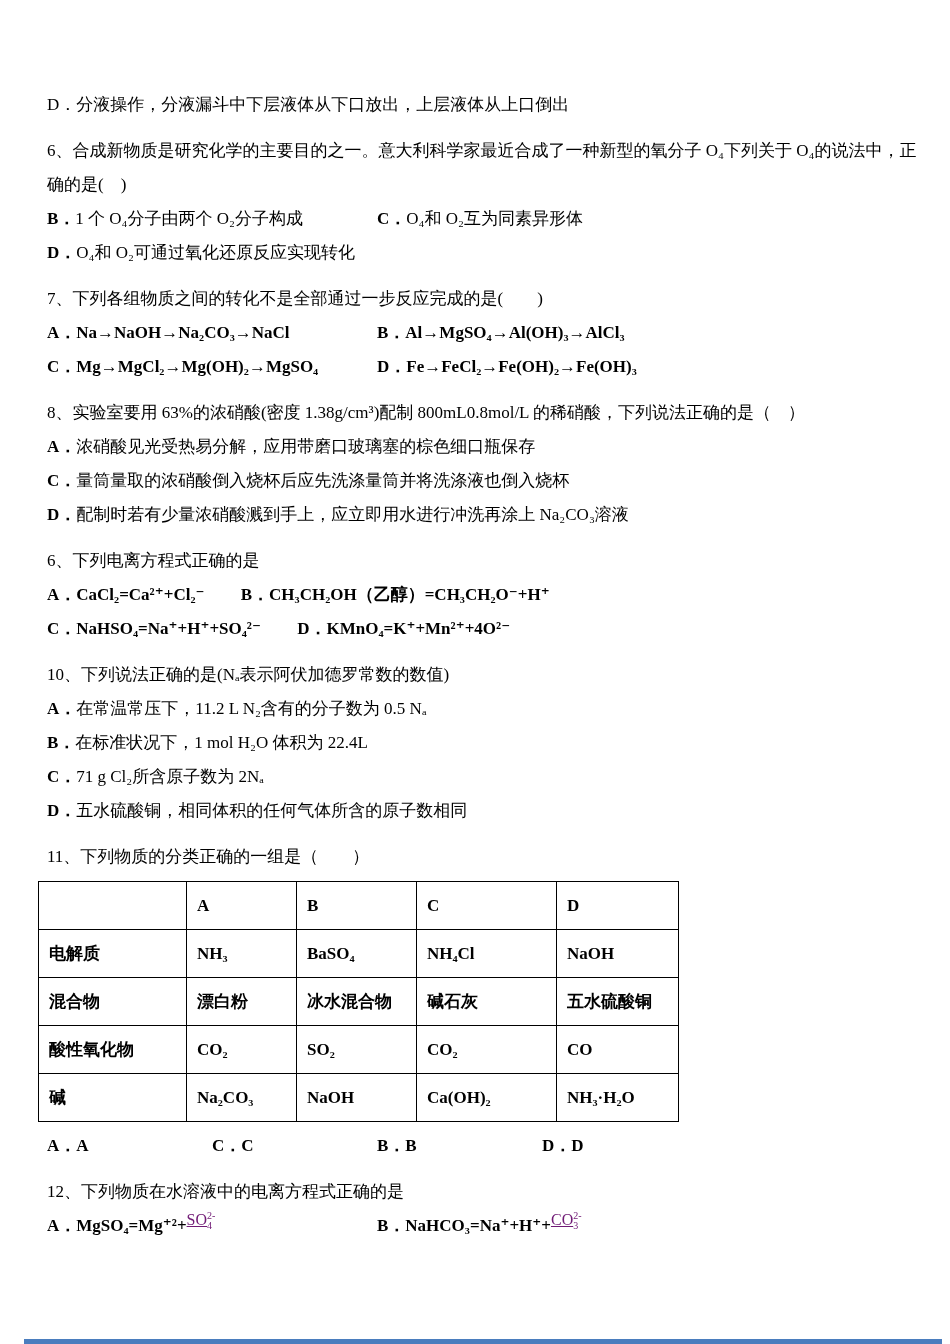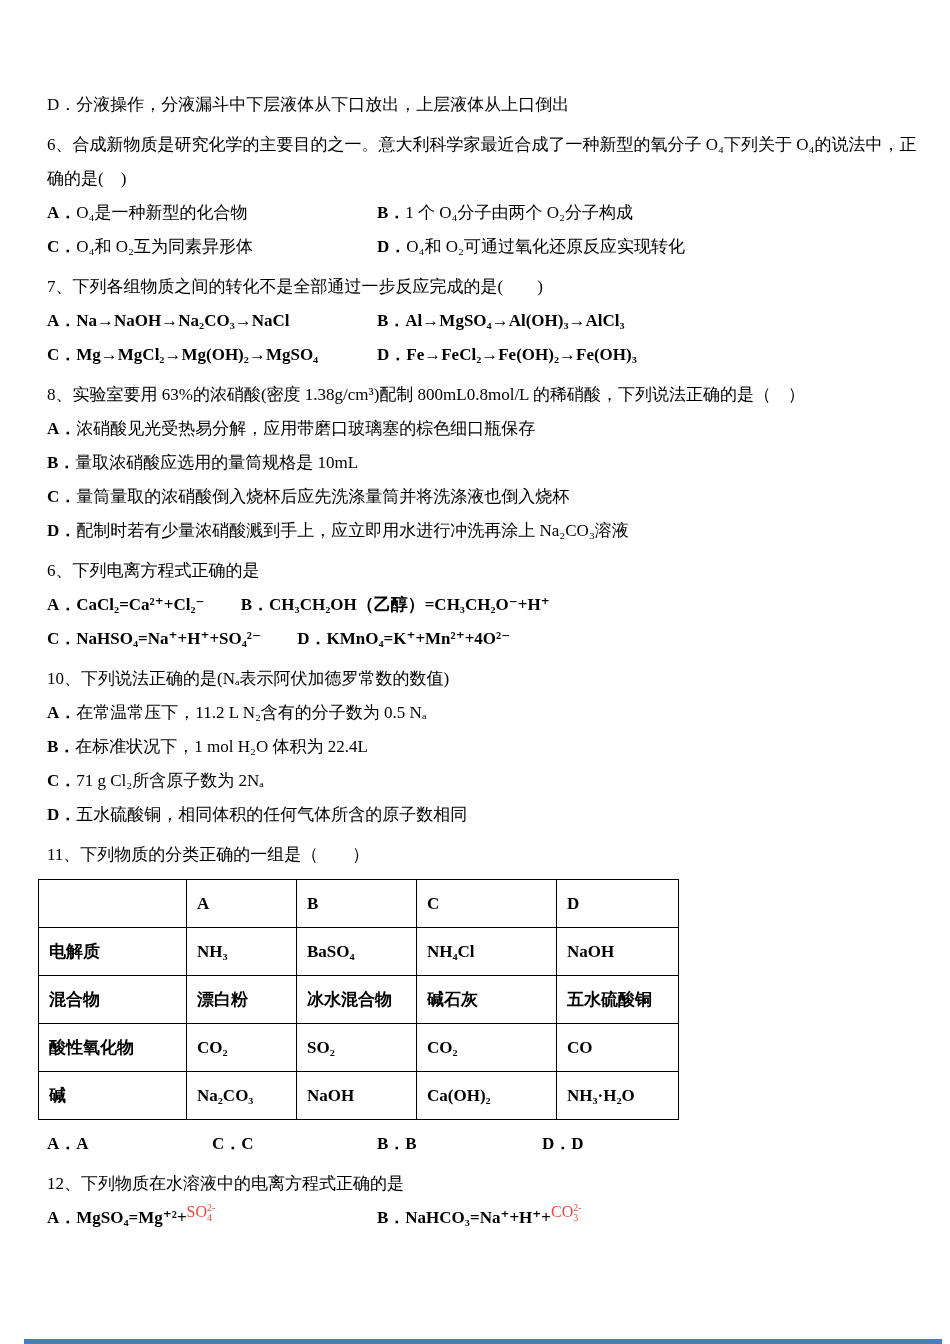--- a/index.html
+++ b/index.html
@@ -8,21 +8,21 @@
     height: 1344px;
     background: #ffffff;
     color: #000000;
     font-family: "Liberation Serif", "DejaVu Serif", serif;
     font-size: 17px;
     position: relative;
     overflow: hidden;
   }
   .page { padding: 88px 24px 0 47px; }
   .line, .stem, .opt { line-height: 34px; }
-  .question { margin-top: 6px; }
+  .question { margin-top: 12px; }
   .opt-grid { display: grid; grid-template-columns: 330px 1fr; }
   .answers { display: grid; grid-template-columns: repeat(4, 165px); }
   .letter { font-weight: bold; }
   .b { font-weight: bold; }
   .pair-line .opt { display: inline-block; }
   .pair-line .opt.first { margin-right: 32px; text-align: center; }
 
   table.q-table {
     border-collapse: collapse;
     margin: 7px 0 7px -9px;
@@ -33,26 +33,27 @@
     height: 47px;
     padding: 0 10px;
     text-align: left;
     vertical-align: middle;
     font-weight: bold;
     font-size: 17px;
   }
 
   
   .eq {
-    color: #ef4444;
+    color: #701a75;
     font-weight: normal;
     position: relative;
     top: -6px;
     font-size: 16px;
     white-space: nowrap;
+    text-decoration: underline;
   }
   .stack {
     display: inline-flex;
     flex-direction: column;
     align-items: flex-start;
     font-size: 10px;
     line-height: 10px;
     vertical-align: middle;
   }
 
@@ -68,41 +69,39 @@
 </head>
 <body>
 
 <div class="page">
 
   <div class="line">D．分液操作，分液漏斗中下层液体从下口放出，上层液体从上口倒出</div>
 
   <section class="question">
     <div class="stem">6、合成新物质是研究化学的主要目的之一。意大利科学家最近合成了一种新型的氧分子 O₄下列关于 O₄的说法中，正确的是(　)</div>
     <div class="opt-grid">
-      <div class="opt"><span class="letter">A．</span><span>O₄是一种新型的化合物</span></div>
       <div class="opt"><span class="letter">B．</span><span>1 个 O₄分子由两个 O₂分子构成</span></div>
       <div class="opt"><span class="letter">C．</span><span>O₄和 O₂互为同素异形体</span></div>
       <div class="opt"><span class="letter">D．</span><span>O₄和 O₂可通过氧化还原反应实现转化</span></div>
     </div>
   </section>
 
   <section class="question">
     <div class="stem">7、下列各组物质之间的转化不是全部通过一步反应完成的是(　　)</div>
     <div class="opt-grid">
       <div class="opt"><span class="letter">A．</span><span class="b">Na→NaOH→Na₂CO₃→NaCl</span></div>
       <div class="opt"><span class="letter">B．</span><span class="b">Al→MgSO₄→Al(OH)₃→AlCl₃</span></div>
       <div class="opt"><span class="letter">C．</span><span class="b">Mg→MgCl₂→Mg(OH)₂→MgSO₄</span></div>
       <div class="opt"><span class="letter">D．</span><span class="b">Fe→FeCl₂→Fe(OH)₂→Fe(OH)₃</span></div>
     </div>
   </section>
 
   <section class="question">
     <div class="stem">8、实验室要用 63%的浓硝酸(密度 1.38g/cm³)配制 800mL0.8mol/L 的稀硝酸，下列说法正确的是（　）</div>
     <div class="opt"><span class="letter">A．</span><span>浓硝酸见光受热易分解，应用带磨口玻璃塞的棕色细口瓶保存</span></div>
-    <div class="opt"><span class="letter">B．</span><span>量取浓硝酸应选用的量筒规格是 10mL</span></div>
     <div class="opt"><span class="letter">C．</span><span>量筒量取的浓硝酸倒入烧杯后应先洗涤量筒并将洗涤液也倒入烧杯</span></div>
     <div class="opt"><span class="letter">D．</span><span>配制时若有少量浓硝酸溅到手上，应立即用水进行冲洗再涂上 Na₂CO₃溶液</span></div>
   </section>
 
   <section class="question">
     <div class="stem">6、下列电离方程式正确的是</div>
     <div class="pair-line">
       <div class="opt first"><span class="letter">A．</span><span class="b">CaCl₂=Ca²⁺+Cl₂⁻</span></div>
       <div class="opt"><span class="letter">B．</span><span class="b">CH₃CH₂OH（乙醇）=CH₃CH₂O⁻+H⁺</span></div>
     </div>

